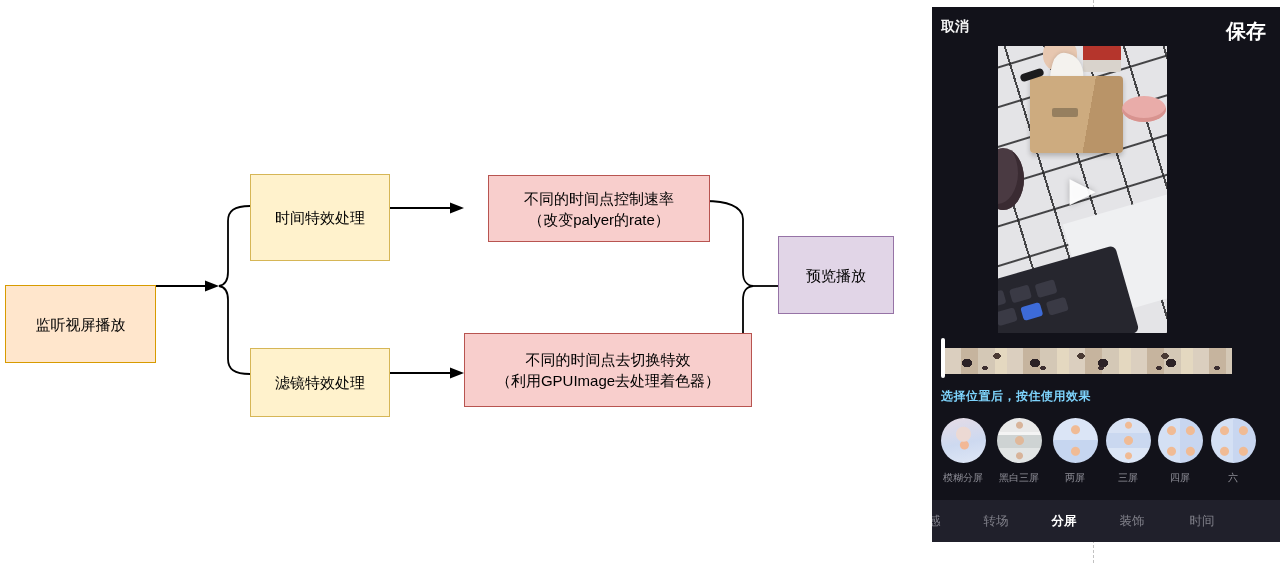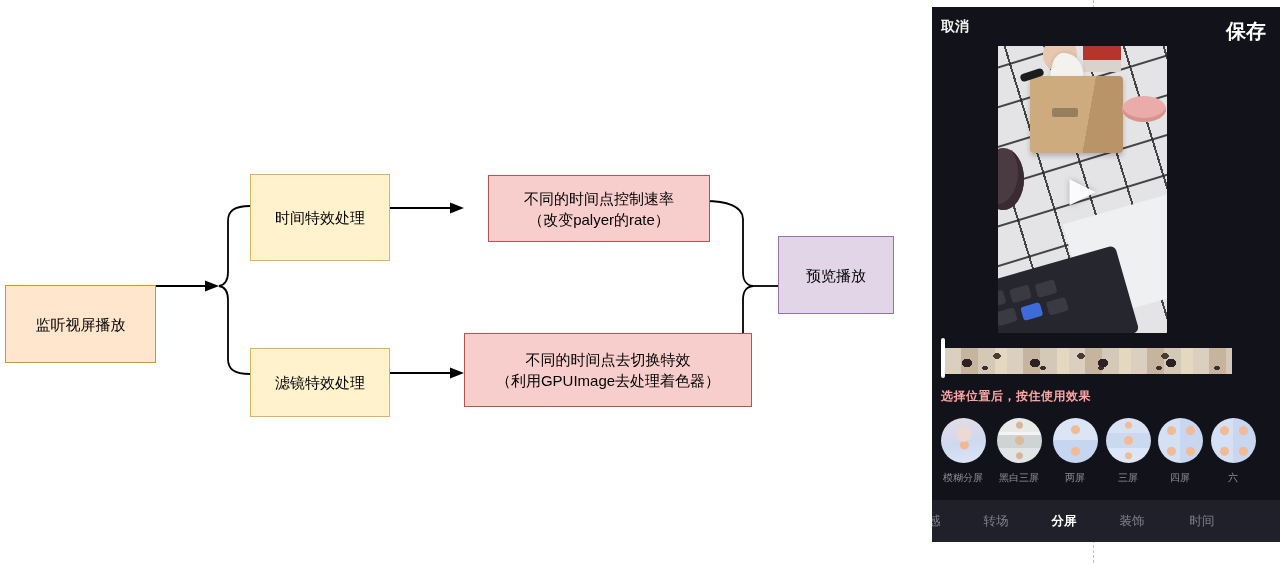--- a/index.html
+++ b/index.html
@@ -58,21 +58,21 @@
 
   
   .playhead { position:absolute; left:9px; top:331px; width:4px; height:40px; background:#fff; border-radius:2px; z-index:3; }
   .filmstrip { position:absolute; left:13px; top:341px; width:287px; height:26px;
       background-image:
         radial-gradient(ellipse 9px 7px at 22px 15px, #2c2226 60%, transparent 61%),
         radial-gradient(ellipse 6px 5px at 52px 8px,  #4a3a34 60%, transparent 61%),
         radial-gradient(ellipse 5px 4px at 40px 20px, #3c2e30 60%, transparent 61%),
         repeating-linear-gradient(90deg, #dbcfbf 0 16px, #c6b49e 16px 33px, #d4c8b6 33px 50px, #e4d8c0 50px 62px);
       background-size:68px 26px, 84px 26px, 58px 26px, auto; }
-  .hint { position:absolute; left:9px; top:381px; font-size:12px; font-weight:600; color:#fca5a5; letter-spacing:.5px; }
+  .hint { position:absolute; left:9px; top:381px; font-size:12px; font-weight:600; color:#7dd3fc; letter-spacing:.5px; }
 
   
   .effects { position:absolute; left:0; top:411px; width:100%; height:70px;padding-left:45px; }
   .fx { position:absolute; width:46px; text-align:center; }
   .fx-thumb { width:45px; height:45px; border-radius:50%; margin:0 auto; }
   .fx-label { margin-top:8px; font-size:10px; color:#8f8f98; white-space:nowrap; }
   .p1{ left:8px; } .p2{ left:64px; } .p3{ left:120px; } .p4{ left:173px; } .p5{ left:225px; } .p6{ left:278px; }
   .fx1 .fx-thumb { background:
         radial-gradient(circle at 50% 36%, #ecd9d3 0 7px, rgba(0,0,0,0) 8px),
         radial-gradient(circle at 52% 60%, #f2b896 0 4px, rgba(0,0,0,0) 5px),

